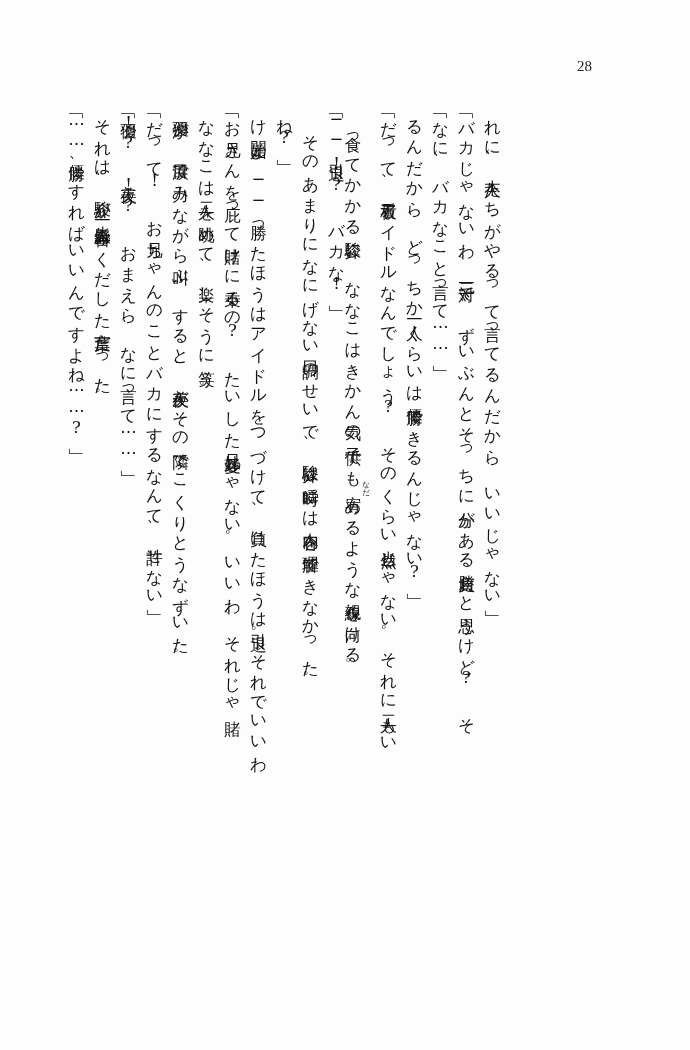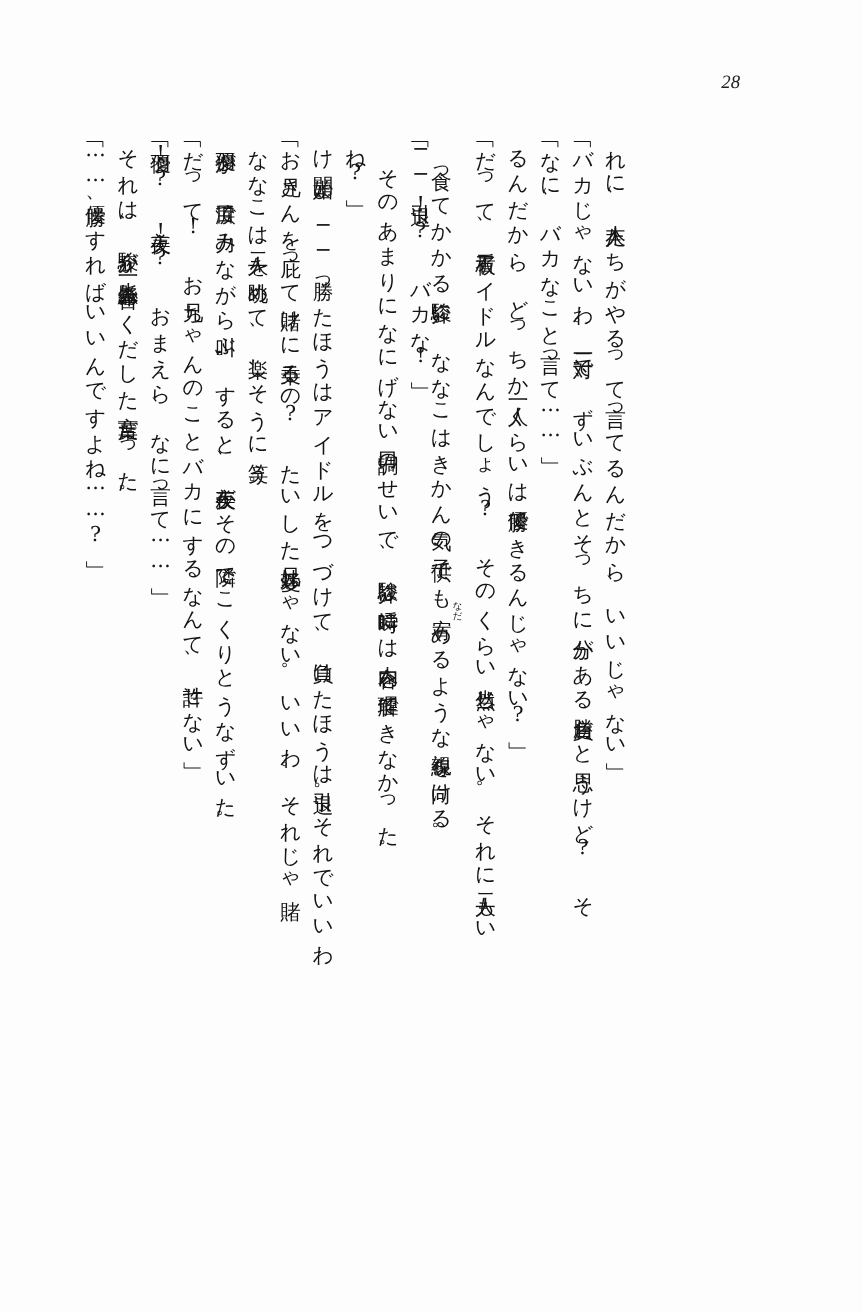--- a/index.html
+++ b/index.html
@@ -15,21 +15,20 @@
     overflow: hidden;
     font-family: "DejaVu Serif", serif;
     color: #1a1a1a;
   }
   .page-number {
     position: absolute;
     top: 58px;
     right: 98px;
     font-family: "Liberation Serif", serif;
     font-size: 15px;
-    font-style: italic;
     color: #222;
   }
   .text-block {
     position: absolute;
     top: 108px;
     right: 68px;
     left: 58px;
     bottom: 88px;
     display: flex;
     flex-direction: row;

